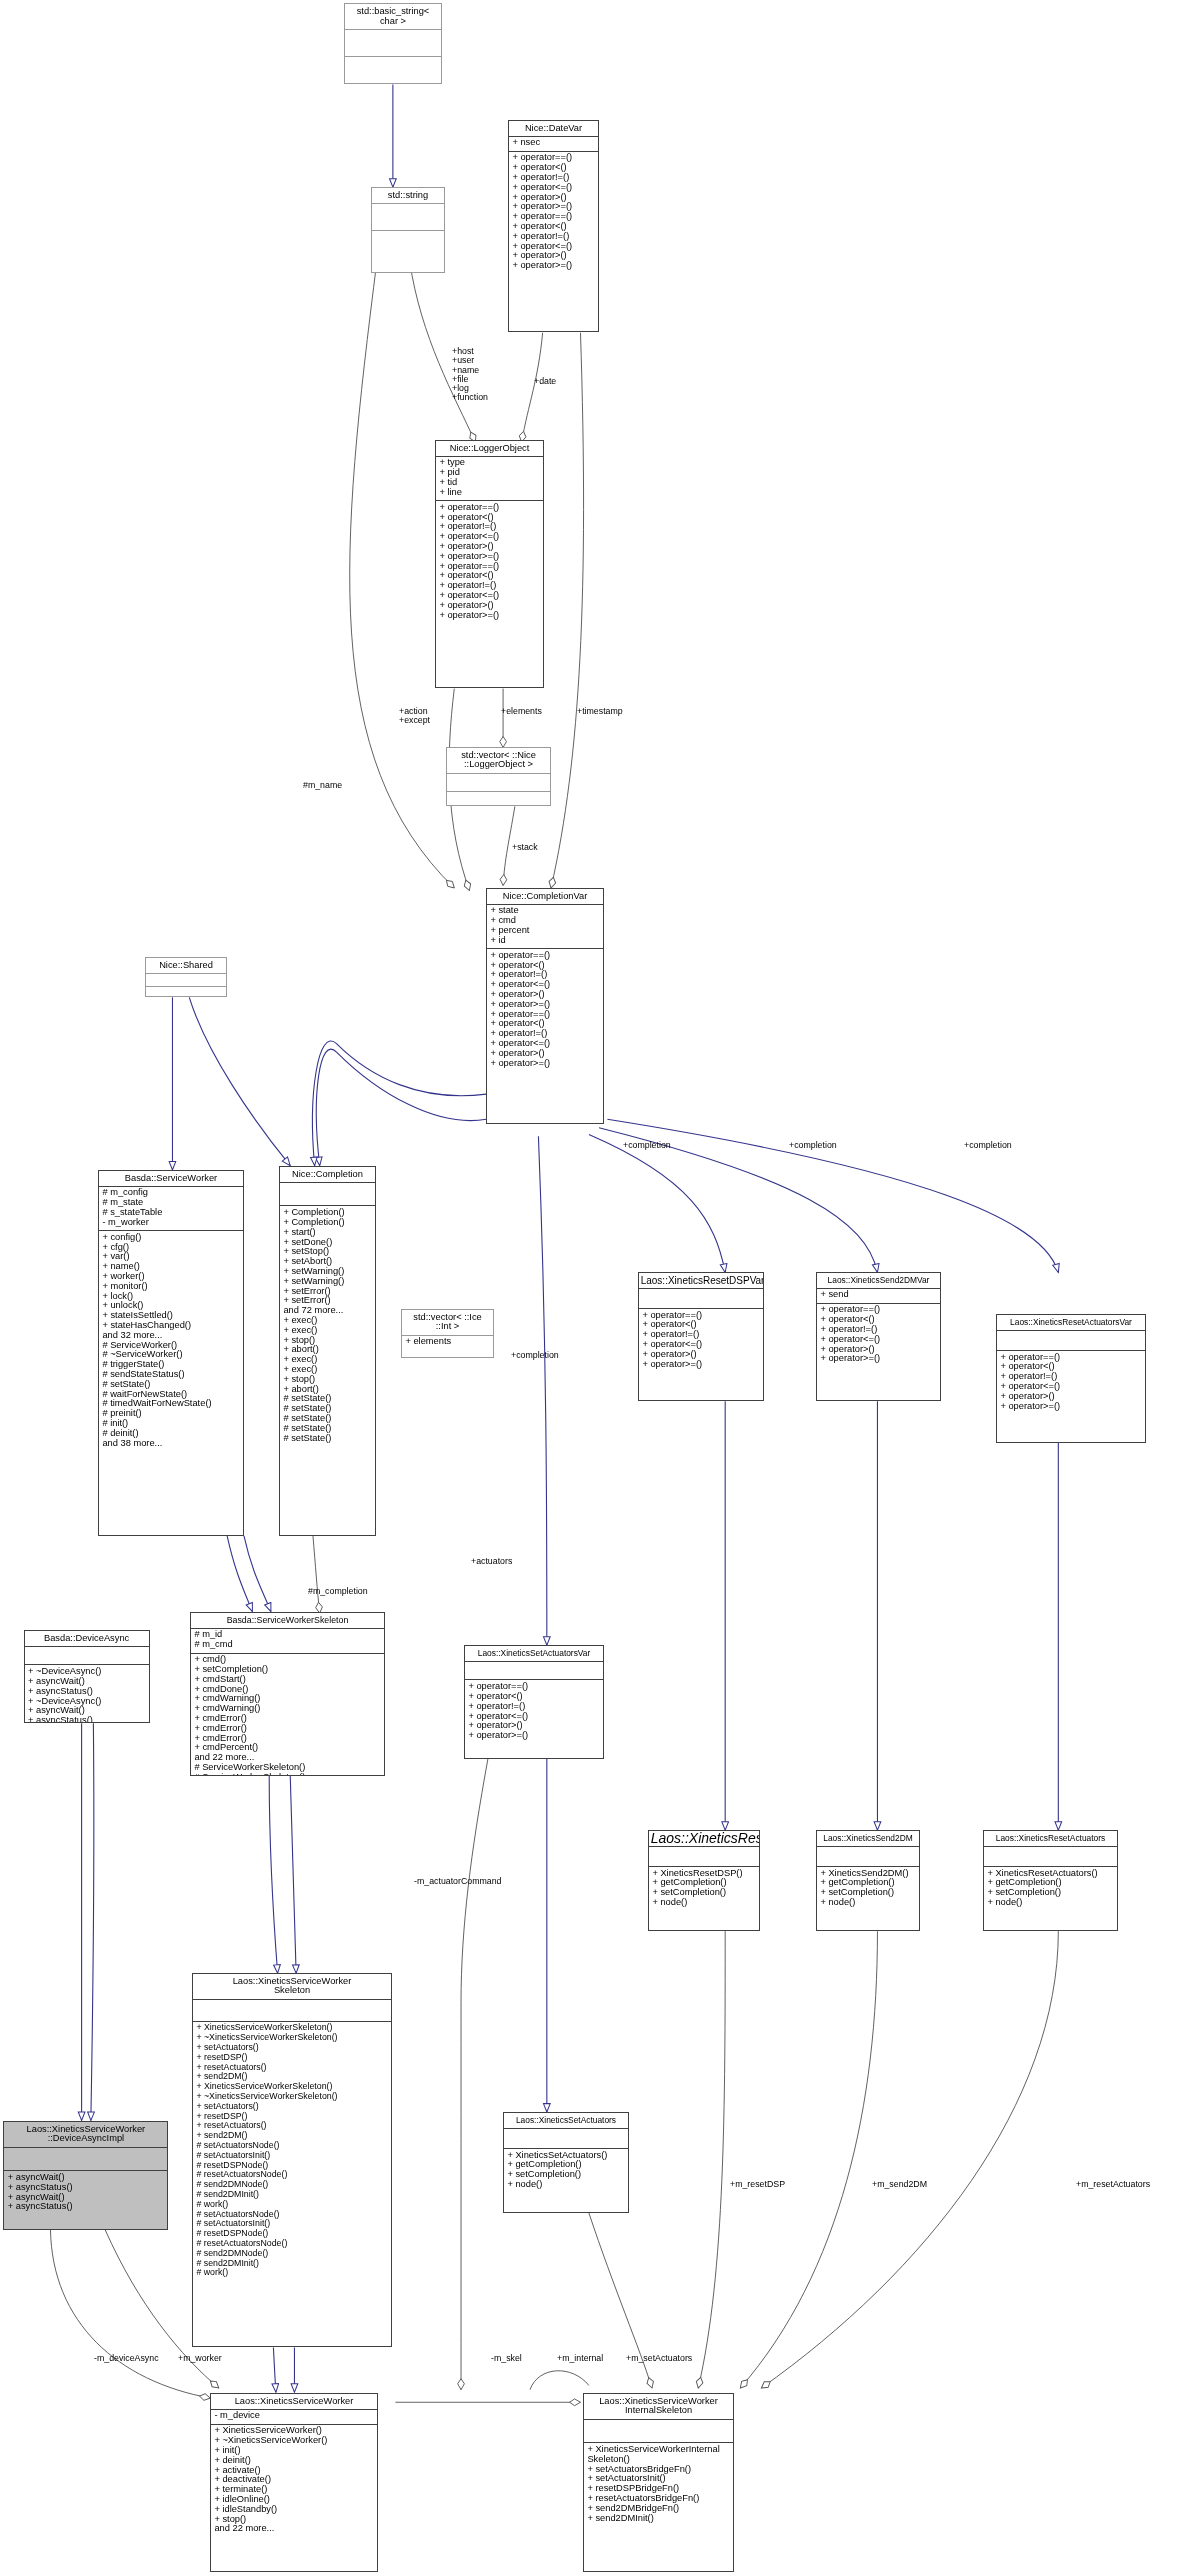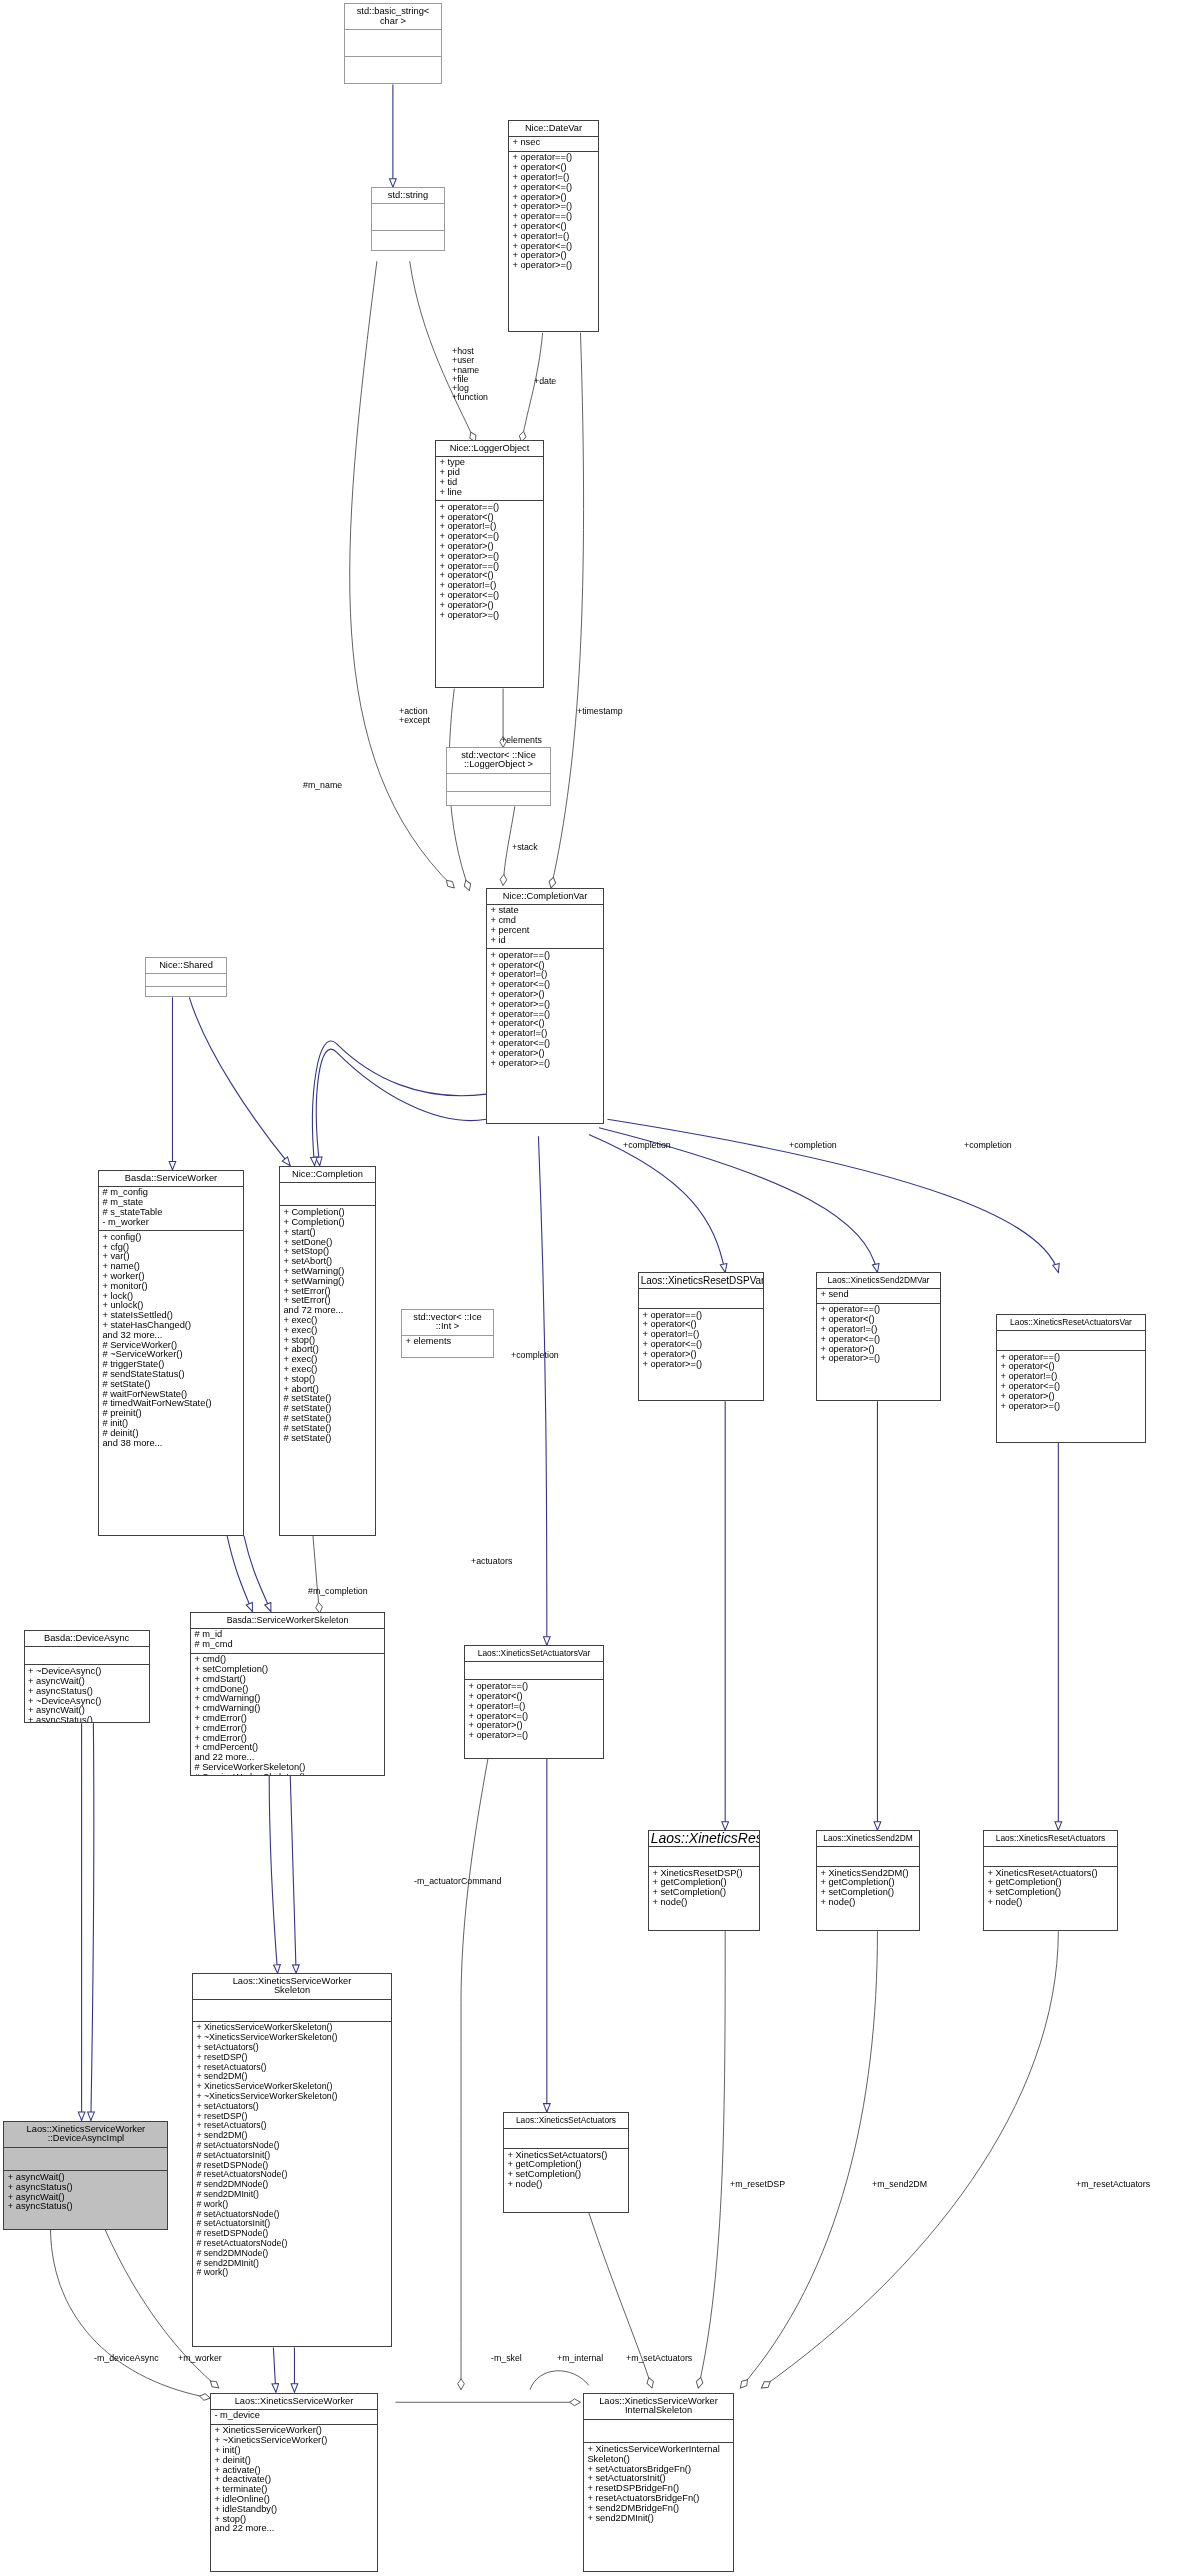--- a/index.html
+++ b/index.html
@@ -160,21 +160,21 @@
     <path d="M700,2835 C680,2810 640,2812 630,2840" stroke="#555555" fill="none" stroke-width="1.1"></path>
   </svg>
 
   <div class="node lightborder" style="left:344px; top:3.4px; width:98px; height:81px;">
     <div class="node-title">std::basic_string&lt;
 char &gt;</div>
     <div class="node-attrs" style="height:22px;"></div>
     <div class="node-ops" style="height:22px;"></div>
   </div>
 
-  <div class="node lightborder" style="left:371px; top:187px; width:74px; height:64px;">
+  <div class="node lightborder" style="left:371px; top:187px; width:74px; height:86px;">
     <div class="node-title">std::string</div>
     <div class="node-attrs" style="height:22px;"></div>
     <div class="node-ops" style="height:22px;"></div>
   </div>
 
   <div class="node" style="left:508px; top:120px; width:91px; height:212px;">
     <div class="node-title">Nice::DateVar</div>
     <div class="node-attrs">
       <div class="row">+ nsec</div>
     </div>
@@ -546,21 +546,21 @@
 
   <div class="edge-label" style="left:452px; top:347px;">+host
 +user
 +name
 +file
 +log
 +function</div>
   <div class="edge-label" style="left:534px; top:377px;">+date</div>
   <div class="edge-label" style="left:399px; top:707px;">+action
 +except</div>
-  <div class="edge-label" style="left:501px; top:736px;text-align:right;">+elements</div>
+  <div class="edge-label" style="left:501px; top:707px;text-align:right;">+elements</div>
   <div class="edge-label" style="left:577px; top:707px;">+timestamp</div>
   <div class="edge-label" style="left:303px; top:781px;">#m_name</div>
   <div class="edge-label" style="left:512px; top:843px;">+stack</div>
   <div class="edge-label" style="left:623px; top:1141px;">+completion</div>
   <div class="edge-label" style="left:789px; top:1141px;">+completion</div>
   <div class="edge-label" style="left:964px; top:1141px;">+completion</div>
   <div class="edge-label" style="left:511px; top:1351px;">+completion</div>
   <div class="edge-label" style="left:308px; top:1587px;">#m_completion</div>
   <div class="edge-label" style="left:471px; top:1557px;">+actuators</div>
   <div class="edge-label" style="left:414px; top:1877px;">-m_actuatorCommand</div>

